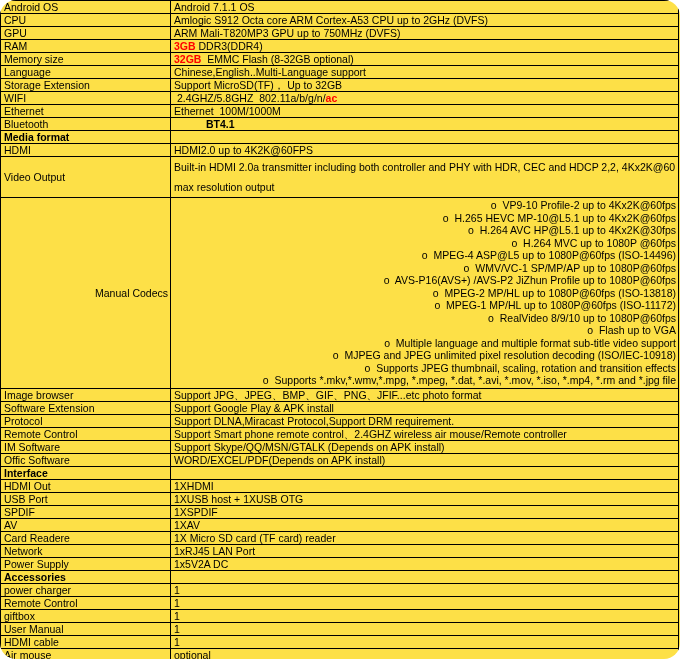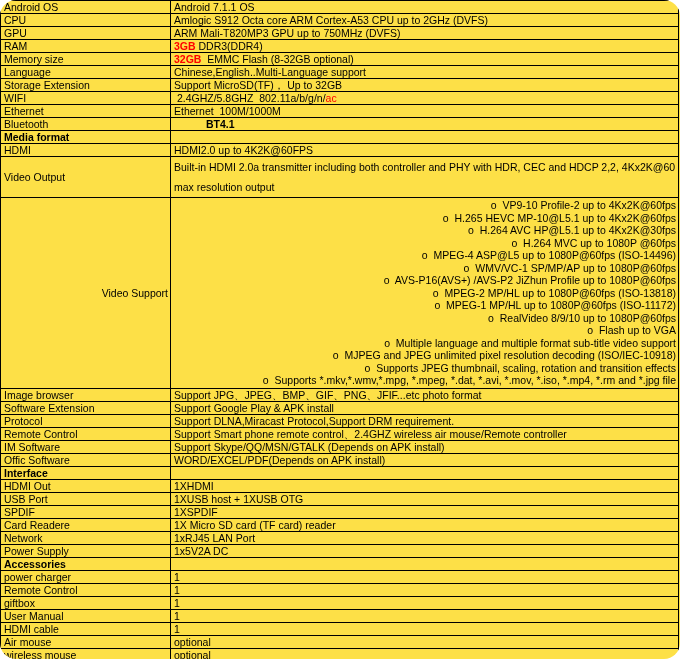--- a/index.html
+++ b/index.html
@@ -80,21 +80,21 @@
         <tr>
           <td class="label">Language</td>
           <td class="value"><span>Chinese,English..Multi-Language support</span></td>
         </tr>
         <tr>
           <td class="label">Storage Extension</td>
           <td class="value"><span>Support MicroSD(TF)， Up to 32GB</span></td>
         </tr>
         <tr>
           <td class="label">WIFI</td>
-          <td class="value"><span> 2.4GHZ/5.8GHZ  802.11a/b/g/n/</span><span style="color: rgb(255, 0, 0);">ac</span></td>
+          <td class="value"><span> 2.4GHZ/5.8GHZ  802.11a/b/g/n/</span><span style="color: rgb(255, 0, 0); font-weight: bold;">ac</span></td>
         </tr>
         <tr>
           <td class="label">Ethernet</td>
           <td class="value"><span>Ethernet  100M/1000M</span></td>
         </tr>
         <tr>
           <td class="label">Bluetooth</td>
           <td class="value"><span style="font-weight: bold; margin-left: 32px;">BT4.1</span></td>
         </tr>
         <tr>
@@ -103,21 +103,21 @@
         </tr>
         <tr>
           <td class="label">HDMI</td>
           <td class="value"><span>HDMI2.0 up to 4K2K@60FPS</span></td>
         </tr>
         <tr class="wrap-row">
           <td class="label">Video Output</td>
           <td class="value wrap"><span>Built-in HDMI 2.0a transmitter including both controller and PHY with HDR, CEC and HDCP 2,2, 4Kx2K@60 max resolution output</span></td>
         </tr>
         <tr class="codecs-row">
-          <td class="label">Video Support</td>
+          <td class="label">Manual Codecs</td>
           <td class="value list">
             <div class="codec-line">o  VP9-10 Profile-2 up to 4Kx2K@60fps</div>
             <div class="codec-line">o  H.265 HEVC MP-10@L5.1 up to 4Kx2K@60fps</div>
             <div class="codec-line">o  H.264 AVC HP@L5.1 up to 4Kx2K@30fps</div>
             <div class="codec-line">o  H.264 MVC up to 1080P @60fps</div>
             <div class="codec-line">o  MPEG-4 ASP@L5 up to 1080P@60fps (ISO-14496)</div>
             <div class="codec-line">o  WMV/VC-1 SP/MP/AP up to 1080P@60fps</div>
             <div class="codec-line">o  AVS-P16(AVS+) /AVS-P2 JiZhun Profile up to 1080P@60fps</div>
             <div class="codec-line">o  MPEG-2 MP/HL up to 1080P@60fps (ISO-13818)</div>
             <div class="codec-line">o  MPEG-1 MP/HL up to 1080P@60fps (ISO-11172)</div>
@@ -163,20 +163,24 @@
         </tr>
         <tr>
           <td class="label">USB Port</td>
           <td class="value"><span>1XUSB host + 1XUSB OTG</span></td>
         </tr>
         <tr>
           <td class="label">SPDIF</td>
           <td class="value"><span>1XSPDIF</span></td>
         </tr>
         <tr>
+          <td class="label">AV</td>
+          <td class="value"><span>1XAV</span></td>
+        </tr>
+        <tr>
           <td class="label">Card Readere</td>
           <td class="value"><span>1X Micro SD card (TF card) reader</span></td>
         </tr>
         <tr>
           <td class="label">Network</td>
           <td class="value"><span>1xRJ45 LAN Port</span></td>
         </tr>
         <tr>
           <td class="label">Power Supply</td>
           <td class="value"><span>1x5V2A DC</span></td>

